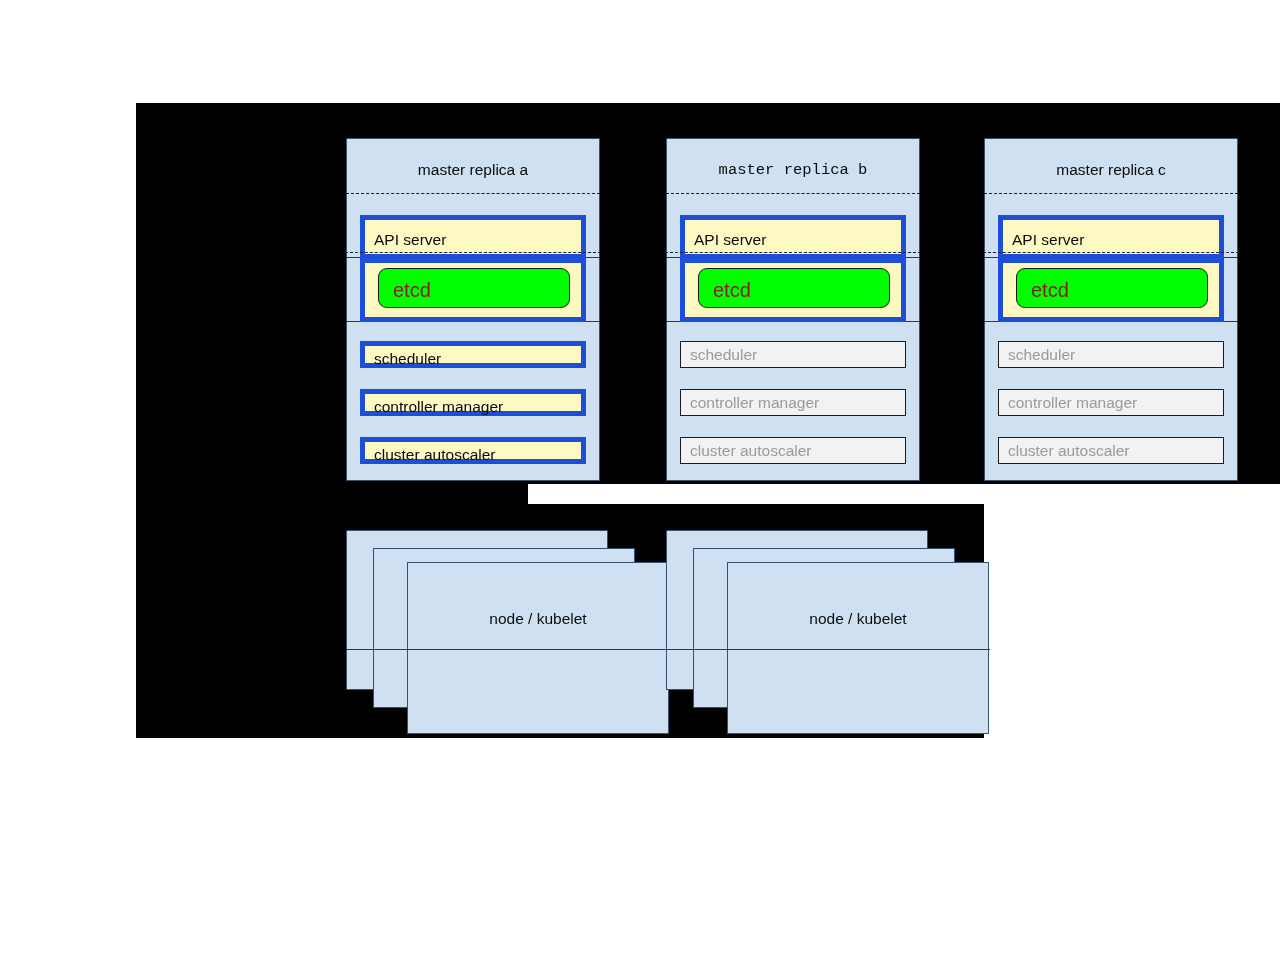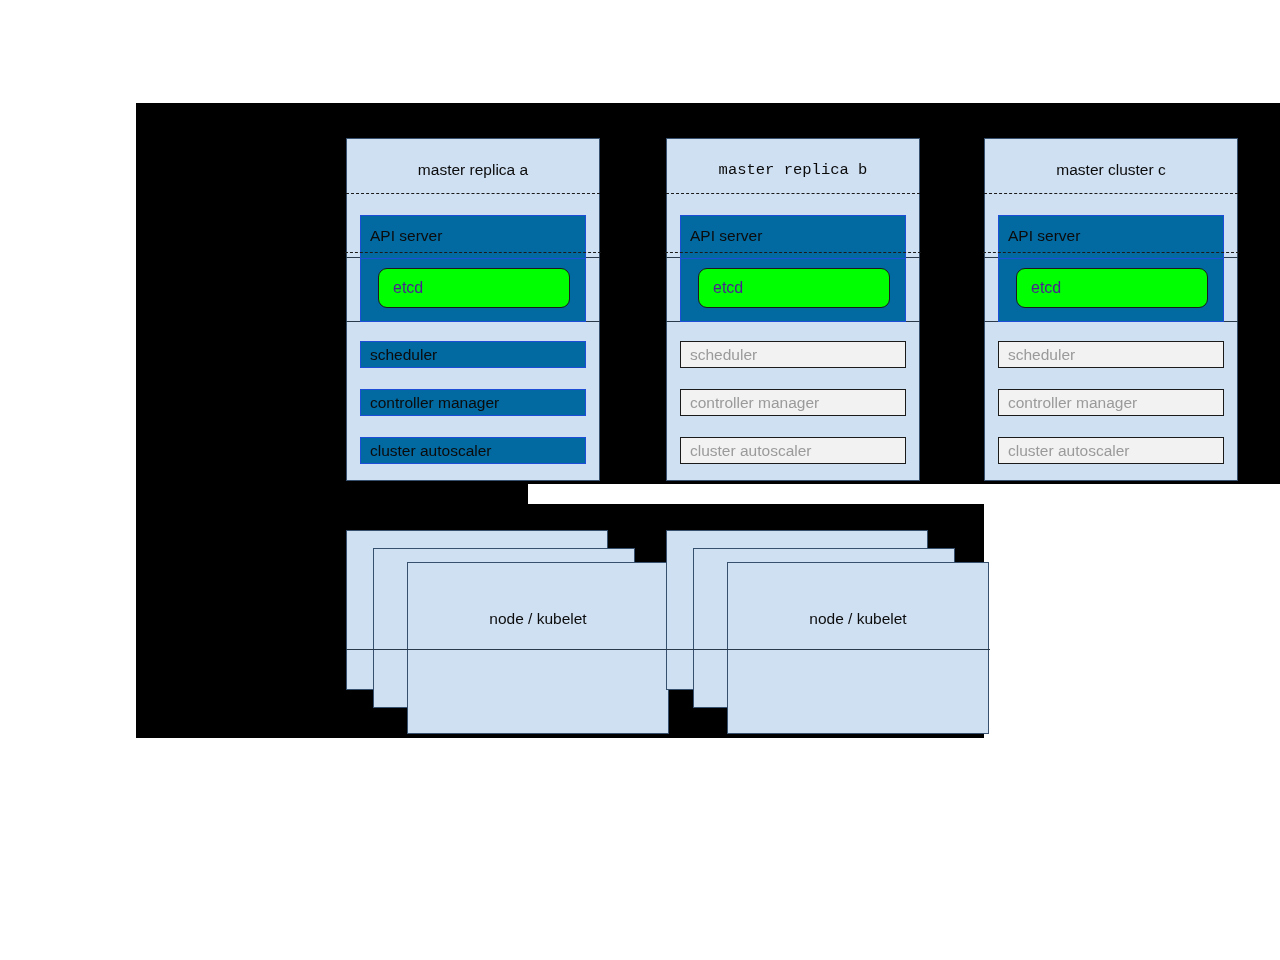--- a/index.html
+++ b/index.html
@@ -28,43 +28,43 @@
     font-size:15.5px;
     color:#0b0b0b;
   }
   .dashed-sep{
     position:absolute;
     border-top:1px dashed #1b1b1b;
     height:0;
   }
 
   .orange{
-    background:#0369a1;
-    border:1px solid #1d4ed8;
+    background:#fef9c3;
+    border:5px solid #1d4ed8;
     box-sizing:border-box;
   }
   .orange-label{
     position:absolute;
     left:9px;
     font-size:15.5px;
     color:#0b0b0b;
     white-space:nowrap;
   }
 
   .green{
     background:#00ff00;
     border:1px solid #1b1b1b;
     border-radius:9px;
     box-sizing:border-box;
   }
   .green-label{
     position:absolute;
     left:14px;
-    font-size:16px;
-    color:#4c1d95;
+    font-size:20px;
+    color:#7f1d1d;
     white-space:nowrap;
   }
 
   .ghost{
     background:#f2f2f2;
     border:1px solid #1b1b1b;
     box-sizing:border-box;
   }
   .ghost-label{
     position:absolute;
@@ -153,21 +153,21 @@
     <div class="ghost-label" style="top:4px;">scheduler</div>
   </div>
   <div class="box ghost" style="left:664px;top:379px;width:226px;height:27px;">
     <div class="ghost-label" style="top:4px;">controller manager</div>
   </div>
   <div class="box ghost" style="left:664px;top:427px;width:226px;height:27px;">
     <div class="ghost-label" style="top:4px;">cluster autoscaler</div>
   </div>
 
   <div class="box card" style="left:968px;top:128px;width:254px;height:343px;">
-    <div class="card-title" style="top:22px;">master cluster c</div>
+    <div class="card-title" style="top:22px;">master replica c</div>
     <div class="dashed-sep" style="left:-1px;right:-1px;top:54px;"></div>
   </div>
 
   <div class="hline" style="left:968px;top:247px;width:254px;"></div>
   <div class="hline" style="left:968px;top:311px;width:254px;"></div>
 
   <div class="box orange" style="left:982px;top:248px;width:226px;height:64px;"></div>
 
   <div class="box orange" style="left:982px;top:205px;width:226px;height:44px;">
     <div class="orange-label" style="top:11px;">API server</div>

